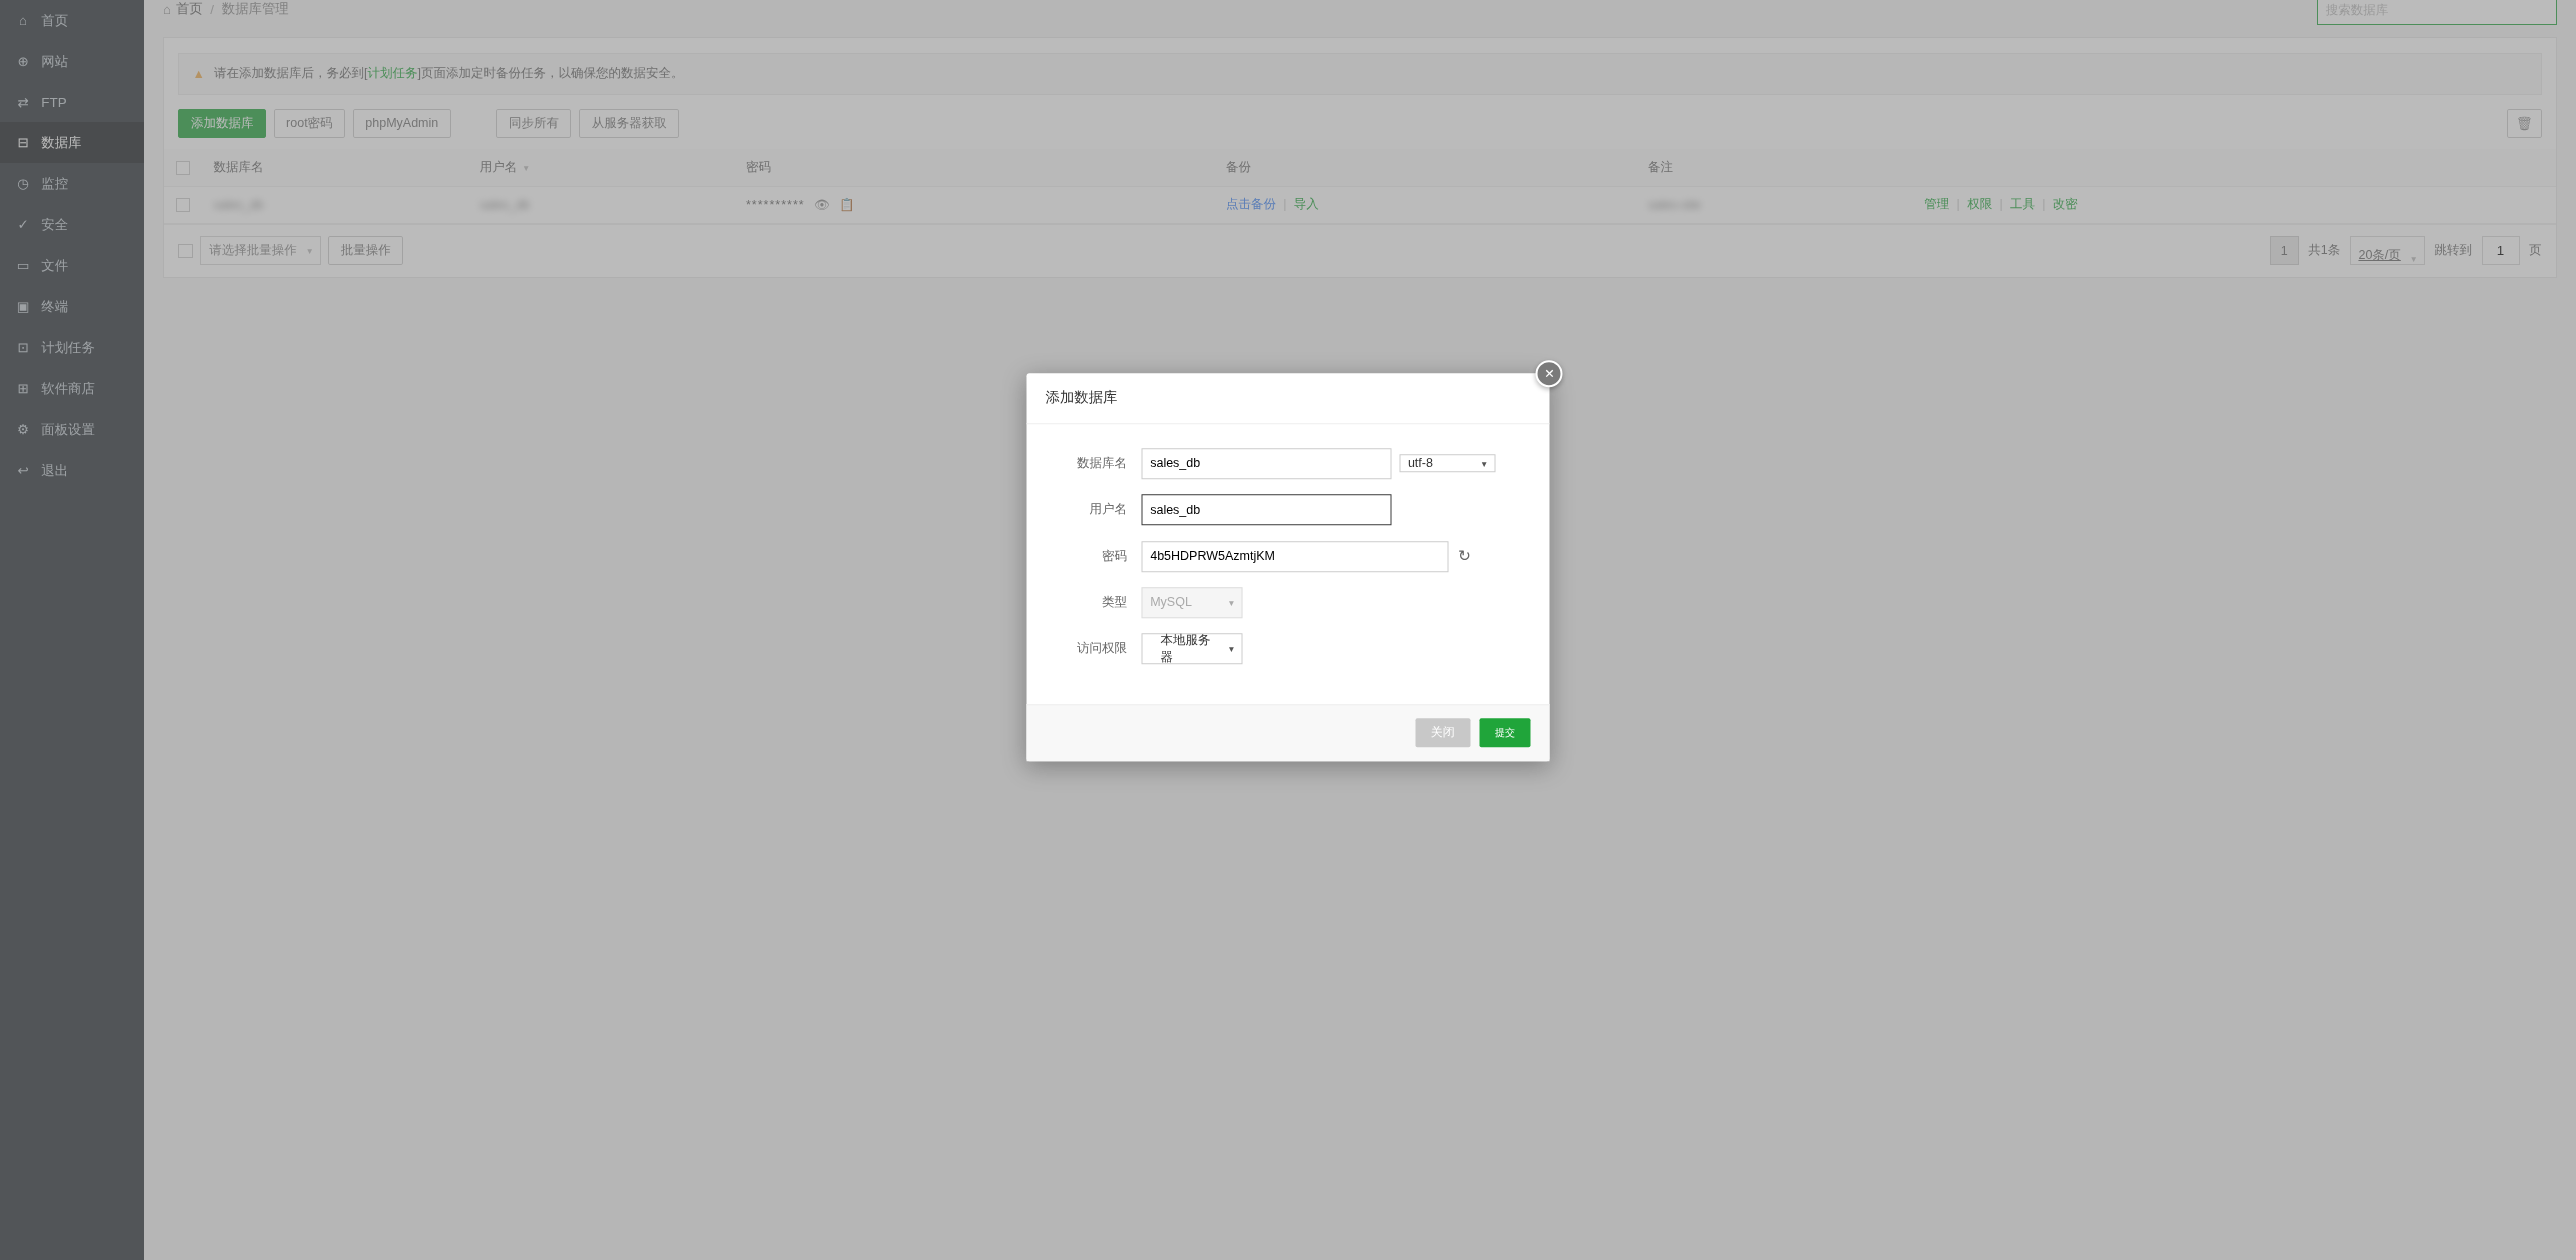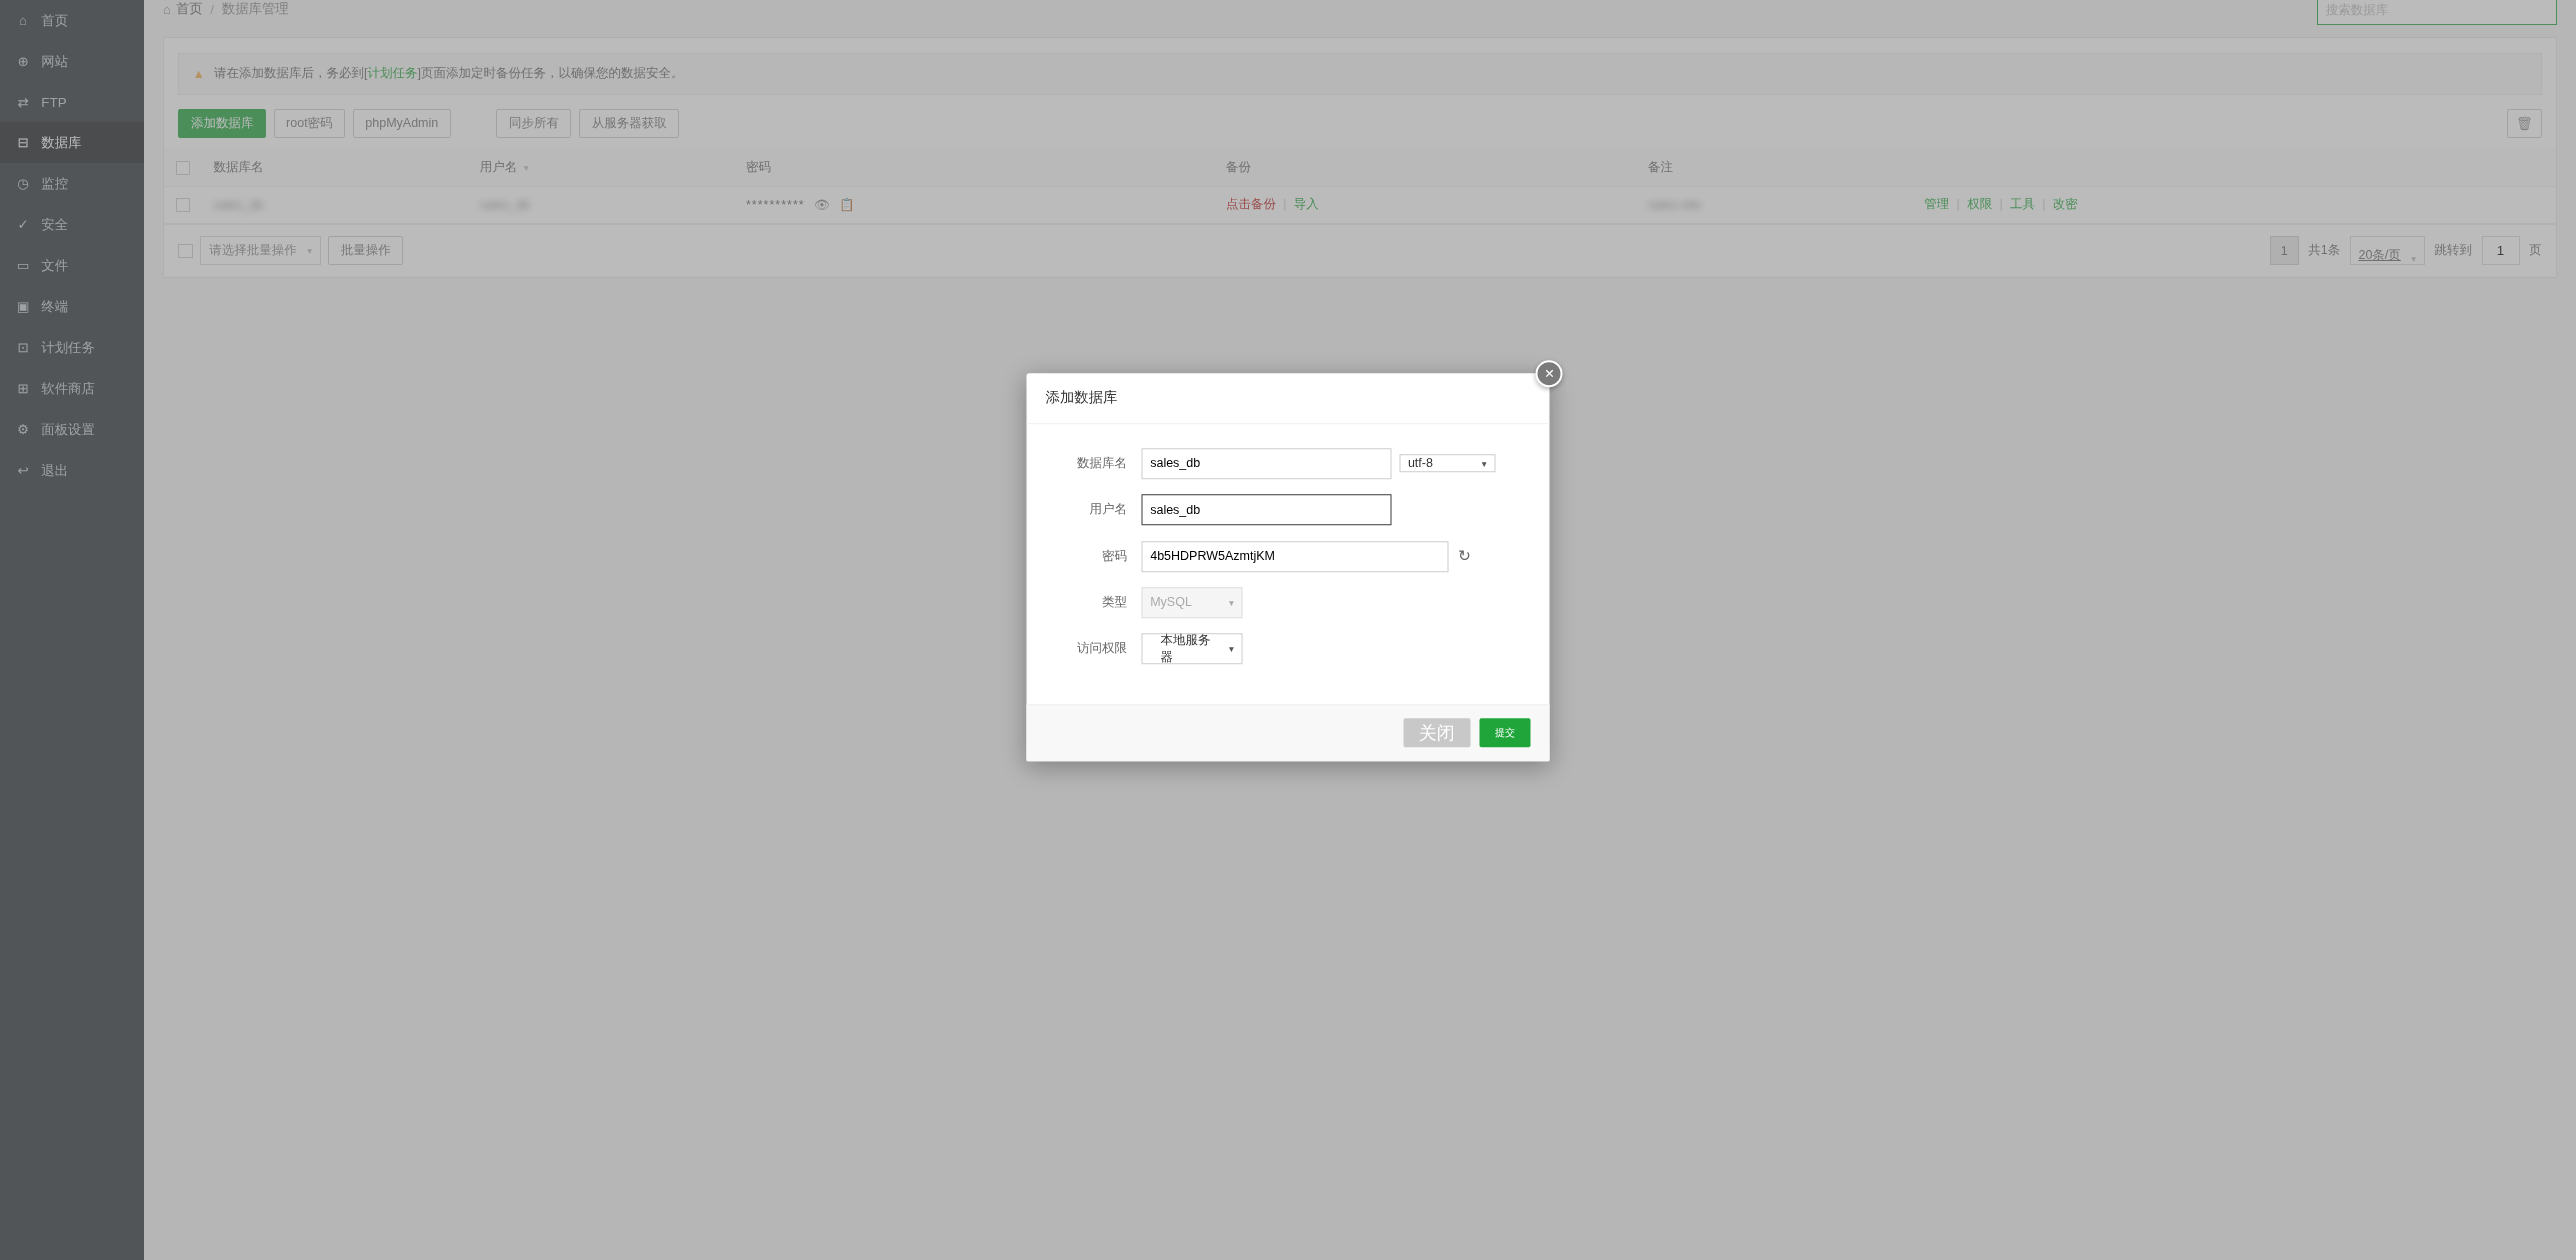--- a/index.html
+++ b/index.html
@@ -68,21 +68,21 @@
     }
     .table th { background: #fafafa; }
     .table .checkbox-cell { width: 38px; text-align: center; }
     .checkbox {
       width: 14.4px; height: 14.4px; border: 1px solid #ccc; display: inline-block; background: #fff; vertical-align: middle; cursor: pointer;
     }
     .th-sort-icon { color: #bbb; margin-left: 2.9px; font-size: 9.6px; }
     .blurred { filter: blur(3.8px); color: #888; }
     .pwd-dots { letter-spacing: 1px; color: #666; }
     .eye-icon, .copy-icon { margin-left: 5.8px; color: #888; cursor: pointer; display: inline-block; }
-    .link-orange { color: #b91c1c; cursor: pointer; }
+    .link-orange { color: #3b82f6; cursor: pointer; }
     .link-green { color: #20a53a; cursor: pointer; }
     .link-sep { color: #ccc; margin: 0 3.8px; }
     .actions { text-align: right; white-space: nowrap; }
 
     
     .table-footer {
       display: flex; align-items: center; padding: 11.5px 14.4px; border-top: 1px solid #eee;
     }
     .bulk-select {
       height: 29px; border: 1px solid #d9d9d9; padding: 0 23px 0 7.7px; color: #888;
@@ -145,21 +145,21 @@
       width: 101px; height: 31px; border: 1px solid #ccc; background: #fff;
       padding: 0 23px 0 18px; position: relative; display: inline-flex; align-items: center; cursor: pointer; font-size: 12.5px;
     }
     .select-access .caret { position: absolute; right: 7.7px; color: #555; font-size: 9.6px; }
     .modal-footer {
       padding: 13.4px 19px; background: #f8f8f8; border-top: 1px solid #eee;
       display: flex; justify-content: flex-end; gap: 9.6px;
     }
     .btn-cancel {
       height: 29px; padding: 0 15.4px; background: #c8c8c8; border: none; color: #fff;
-      cursor: pointer; border-radius: 1.9px; font-size: 18px;
+      cursor: pointer; border-radius: 1.9px; font-size: 12px;
     }
     .btn-submit {
       height: 29px; padding: 0 15.4px; background: #20a53a; border: none; color: #fff;
       cursor: pointer; border-radius: 1.9px; font-size: 10px;
     }
   </style>
 </head>
 <body>
 
 <div class="sidebar">

